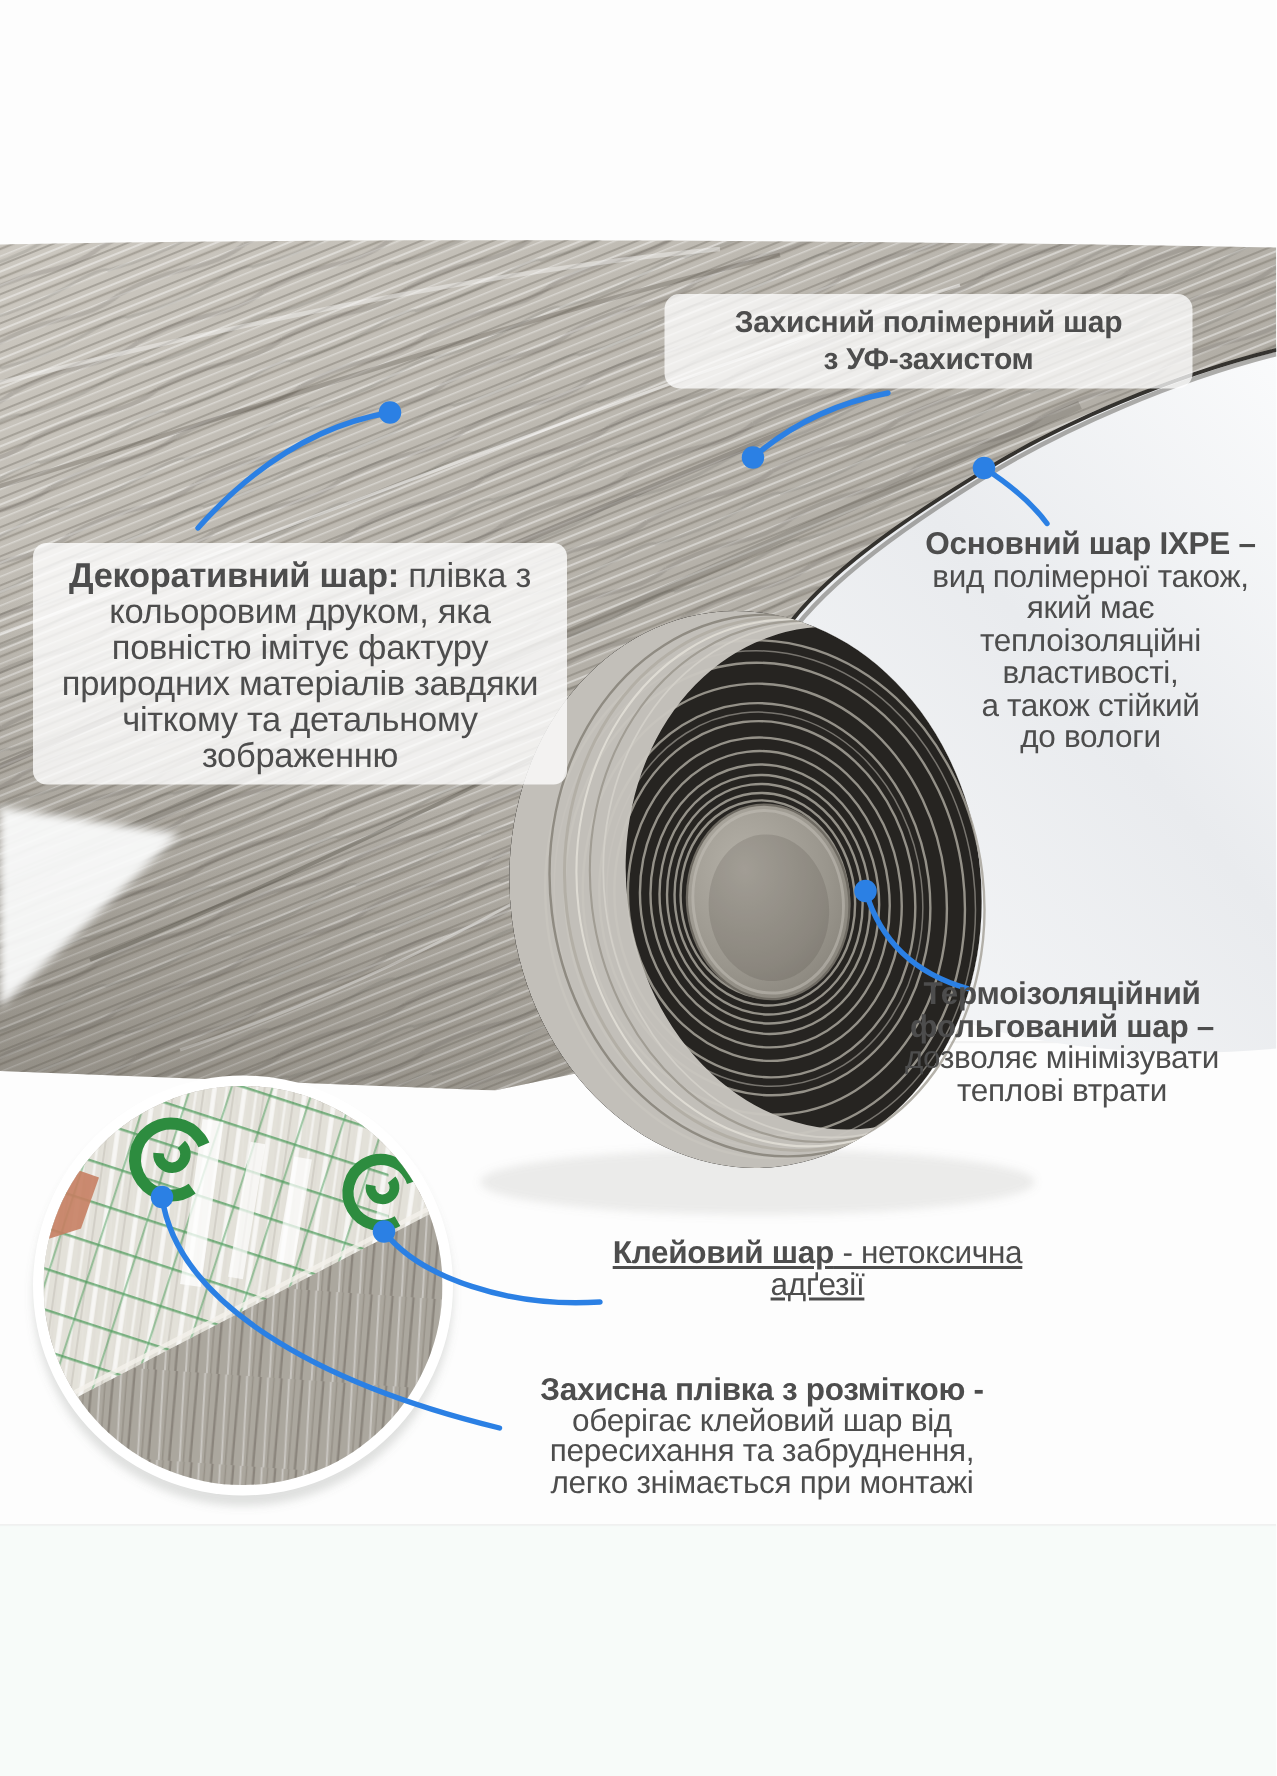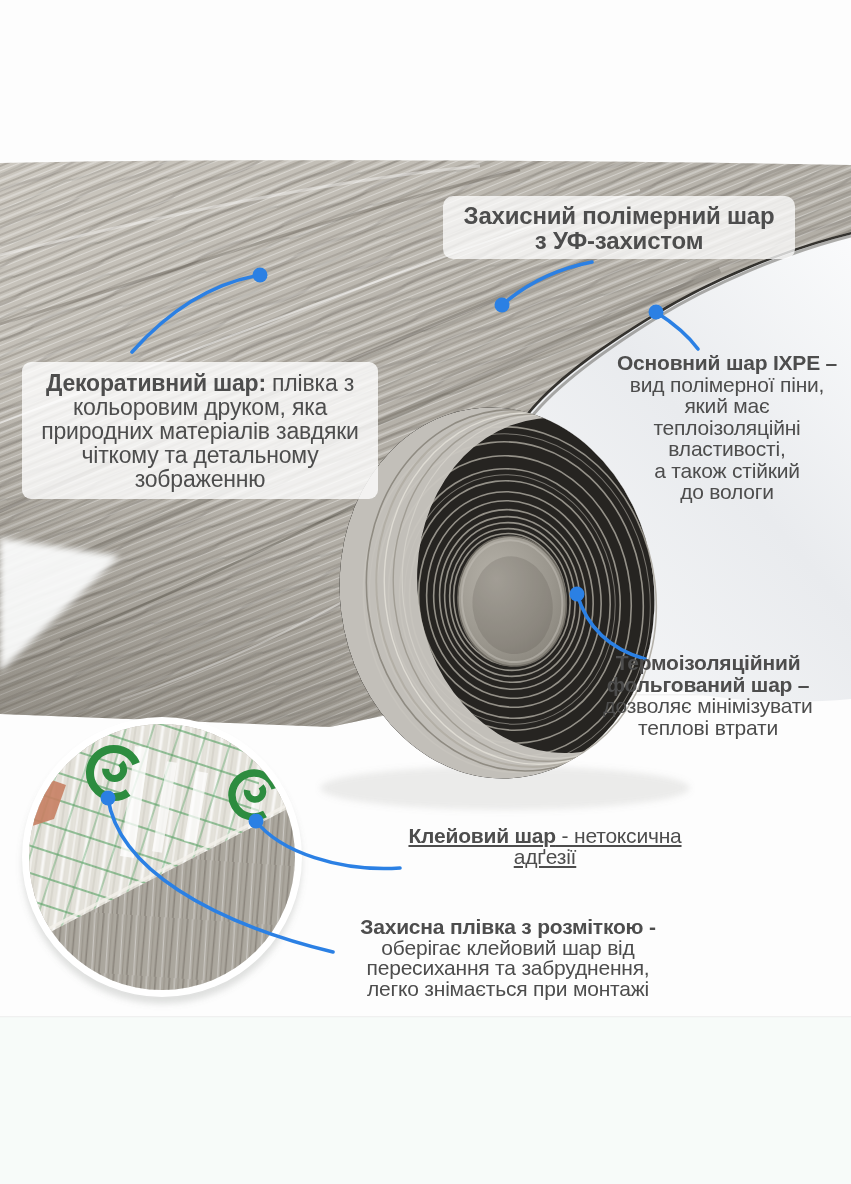--- a/index.html
+++ b/index.html
@@ -3,21 +3,21 @@
 <meta charset="utf-8">
 <style>
   html,body{margin:0;padding:0;background:#ffffff;}
   .canvas{position:relative;width:851px;height:1184px;margin:0 auto;overflow:hidden;
           font-family:"Liberation Sans","DejaVu Sans",sans-serif;background:#fdfdfd;}
   svg{position:absolute;left:0;top:0;}
   .anno{position:absolute;text-align:center;color:var(--text-gray,#4d4d4d);
         font-size:21px;letter-spacing:-0.2px;}
   .anno .ln b{font-weight:700;}
   .boxed{background:rgba(255,255,255,0.76);border-radius:10px;}
-  #lbl-top{left:443px;top:196px;width:352px;padding:7px 0 6px 0;font-size:24px;line-height:25px;}
+  #lbl-top{left:443px;top:196px;width:352px;padding:7px 0 6px 0;font-size:20px;line-height:25px;}
   #lbl-decor{left:22px;top:362px;width:352px;padding:9px 2px 8px 2px;font-size:23px;line-height:24px;
              background:rgba(255,255,255,0.8);border-radius:9px;}
   #lbl-ixpe{left:607px;top:352px;width:240px;line-height:21.5px;}
   #lbl-thermo{left:583px;top:652px;width:250px;line-height:21.5px;}
   #lbl-adhesive{left:390px;top:825px;width:310px;line-height:21px;text-decoration:underline;}
   #lbl-release{left:343px;top:917px;width:330px;line-height:20.5px;}
   .callout-line{fill:none;stroke:var(--callout-blue,#2b80e4);stroke-width:3.6;stroke-linecap:round;}
   .callout-dot{fill:var(--callout-blue,#2b80e4);}
   .mark{stroke:var(--marking-green,#2d8c3f);fill:none;}
 </style>
@@ -199,27 +199,28 @@
   </g>
 </svg>
 
 <div id="lbl-top" class="anno boxed">
       <div class="ln"><b>Захисний полімерний шар</b></div>
       <div class="ln"><b>з УФ-захистом</b></div>
     </div>
 <div id="lbl-decor" class="anno">
       <div class="ln"><b>Декоративний шар:</b><span> плівка з</span></div>
       <div class="ln"><span>кольоровим друком, яка</span></div>
+      <div class="ln"><span>повністю імітує фактуру</span></div>
       <div class="ln"><span>природних матеріалів завдяки</span></div>
       <div class="ln"><span>чіткому та детальному</span></div>
       <div class="ln"><span>зображенню</span></div>
     </div>
 <div id="lbl-ixpe" class="anno">
       <div class="ln"><b>Основний шар IXPE –</b></div>
-      <div class="ln"><span>вид полімерної піни,</span></div>
+      <div class="ln"><span>вид полімерної також,</span></div>
       <div class="ln"><span>який має</span></div>
       <div class="ln"><span>теплоізоляційні</span></div>
       <div class="ln"><span>властивості,</span></div>
       <div class="ln"><span>а також стійкий</span></div>
       <div class="ln"><span>до вологи</span></div>
     </div>
 <div id="lbl-thermo" class="anno">
       <div class="ln"><b>Термоізоляційний</b></div>
       <div class="ln"><b>фольгований шар –</b></div>
       <div class="ln"><span>дозволяє мінімізувати</span></div>

